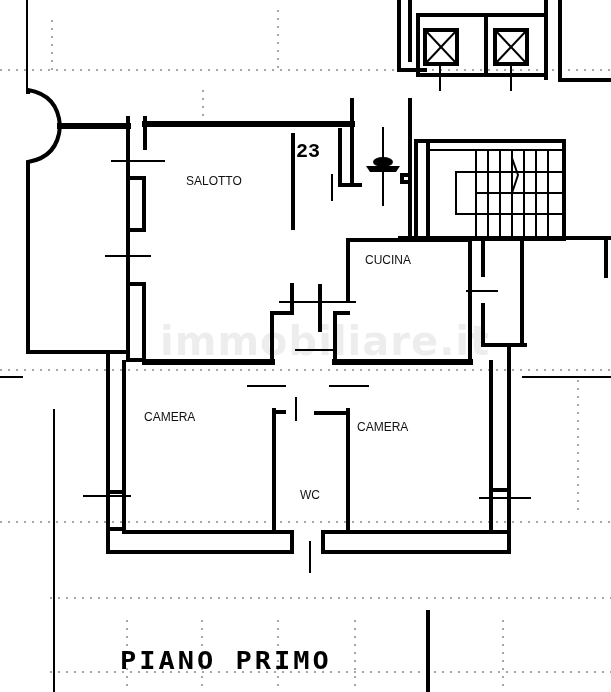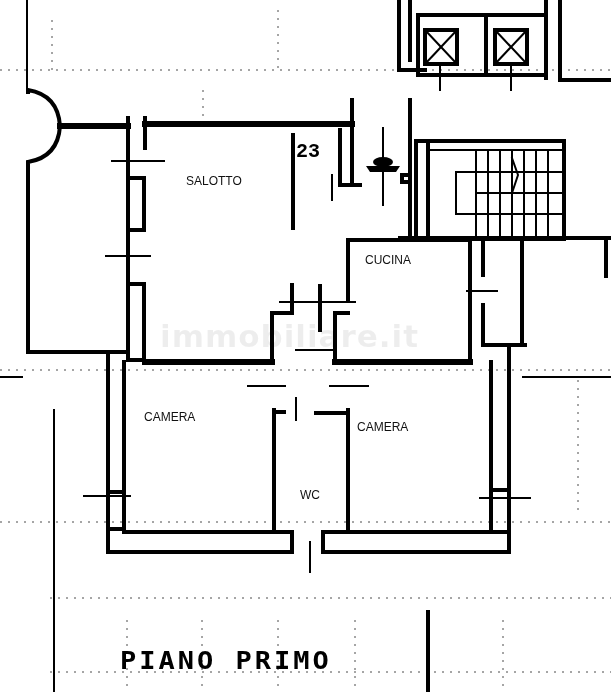--- a/index.html
+++ b/index.html
@@ -5,21 +5,21 @@
   html, body { margin: 0; padding: 0; background: #ffffff; }
   body { width: 611px; height: 692px; overflow: hidden; position: relative; font-family: "Liberation Sans", sans-serif; }
   #plan { position: absolute; left: 0; top: 0; width: 611px; height: 692px; }
   .wall { stroke: #000; fill: none; stroke-linecap: square; stroke-linejoin: miter; }
   .thick { stroke-width: 6; }
   .mid { stroke-width: 4; }
   .thin { stroke-width: 2; }
   .grid { stroke: #000; stroke-width: 1; stroke-dasharray: 2 6; fill: none; opacity: 0.7; }
   .room-label { position: absolute; font-family: "Liberation Sans", sans-serif; font-size: 12px; color: #111; letter-spacing: 0; white-space: nowrap; }
   .title { position: absolute; left: 120px; top: 644px; font-family: "DejaVu Sans Mono", monospace; font-weight: bold; font-size: 27px; color: #000; letter-spacing: 3px; white-space: nowrap; transform: scaleY(0.95); }
-  .watermark { position: absolute; left: 160px; top: 318px; font-family: "DejaVu Sans", sans-serif; font-weight: bold; font-size: 31px; color: rgba(0,0,0,0.07); white-space: nowrap; letter-spacing: 1px; }
+  .watermark { position: absolute; left: 160px; top: 318px; font-family: "DejaVu Sans", sans-serif; font-weight: bold; font-size: 40px; color: rgba(0,0,0,0.07); white-space: nowrap; letter-spacing: 1px; }
   .fixture-num { position: absolute; left: 296px; top: 140px; font-family: Liberation Mono, monospace; font-weight: bold; font-size: 20px; color: #000; }
 </style>
 </head>
 <body>
 
 <svg id="plan" viewBox="0 0 611 692" xmlns="http://www.w3.org/2000/svg">
 
   <g>
     <line class="grid" x1="0" y1="70" x2="611" y2="70"></line>
     <line class="grid" x1="0" y1="370" x2="611" y2="370"></line>

